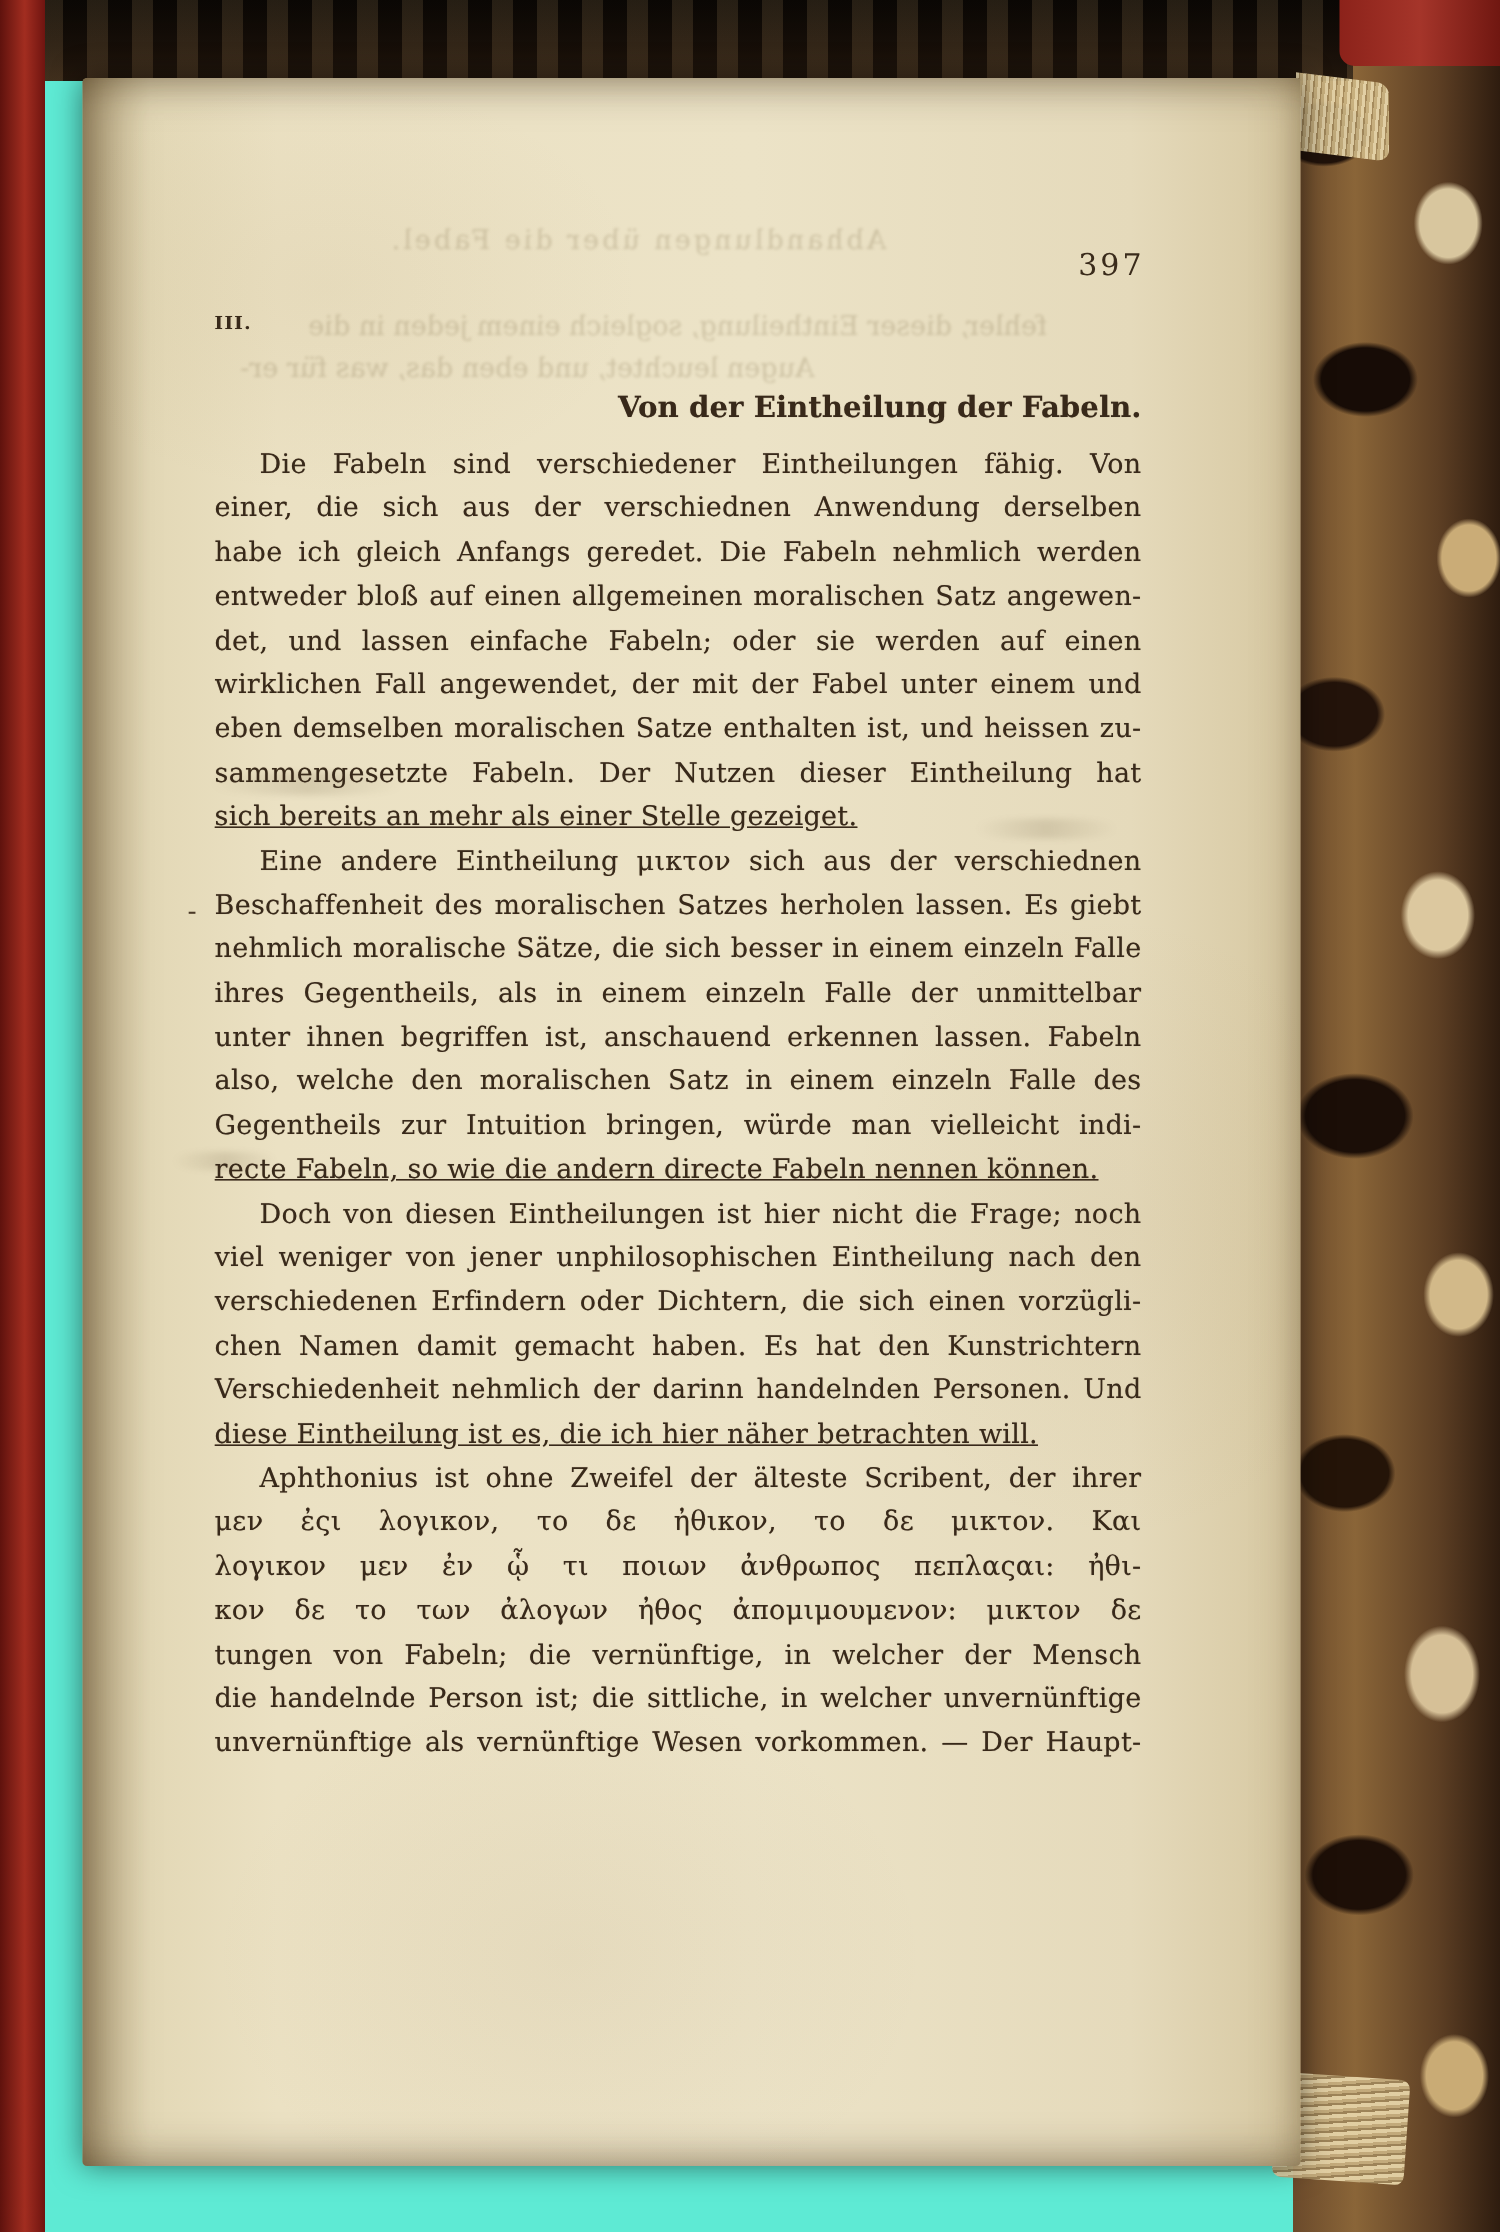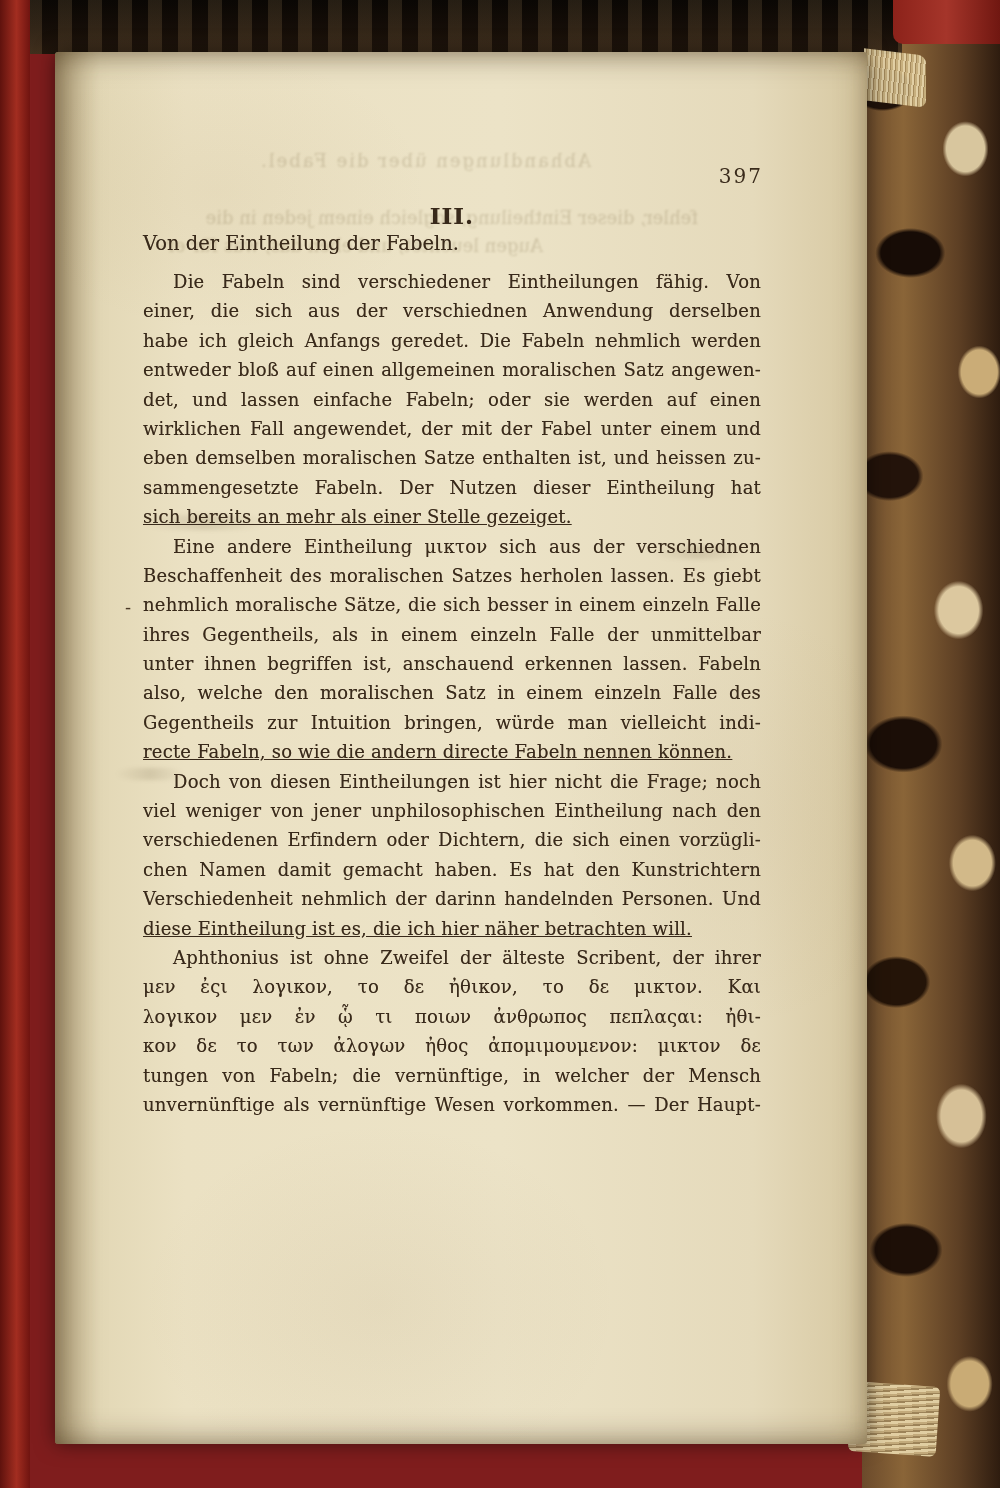--- a/index.html
+++ b/index.html
@@ -1,17 +1,17 @@
 <!DOCTYPE html>
 <html><head>
 <meta charset="utf-8">
 <style>
   html,body{margin:0;padding:0;background:#0e0a06;}
   .scan{position:relative;width:1000px;height:1488px;overflow:hidden;
-        background:#7f1d1d;font-family:"DejaVu Serif","Liberation Serif",serif;}
+        background:#5eead4;font-family:"DejaVu Serif","Liberation Serif",serif;}
 
   
   .marble{position:absolute;left:862px;top:0;width:138px;height:1488px;
     background-color:#4a311d;
     background-image:
       radial-gradient(60px 42px at 15% 6%, #20120a 0 46%, transparent 52%),
       radial-gradient(50px 60px at 75% 10%, #d8c69e 0 38%, transparent 46%),
       radial-gradient(70px 50px at 35% 17%, #170c06 0 42%, transparent 50%),
       radial-gradient(45px 55px at 85% 25%, #caac77 0 40%, transparent 48%),
       radial-gradient(65px 48px at 20% 32%, #23130a 0 44%, transparent 52%),
@@ -71,22 +71,22 @@
   .s1{left:85px;top:463px;width:130px;height:15px;}
   .s2{left:595px;top:494px;width:95px;height:13px;}
   .s3{left:60px;top:716px;width:70px;height:12px;}
 
   .pagenum{position:absolute;top:112px;right:104px;font-size:20px;
     letter-spacing:2px;color:#3a2b1b;z-index:2;}
   .margin-dash{position:absolute;left:70px;top:545px;font-size:18px;color:#4a3826;z-index:2;}
 
   .column{position:absolute;left:88px;top:150px;width:618px;z-index:2;
     color:#38291a;text-shadow:0 0 .5px rgba(60,40,20,.45);}
-  .h1{text-align:center;font-size:23px;height:27px;line-height:27px;letter-spacing:1px;font-weight:bold;}
-  .h2{text-align:left;font-size:19.5px;height:30px;line-height:30px;margin-bottom:8px;font-weight:normal;}
+  .h1{font-size:12px;height:27px;line-height:27px;letter-spacing:1px;font-weight:bold;}
+  .h2{text-align:right;font-size:19.5px;height:30px;line-height:30px;margin-bottom:8px;font-weight:bold;margin-top:28px;}
   .ln{font-size:18px;height:29.4px;line-height:29.4px;
       text-align:justify;text-align-last:justify;letter-spacing:.2px;overflow:hidden;}
   .ln.first{text-indent:30px;}
   .ln.endp{text-align-last:left;text-decoration:underline;}
 </style>
 </head>
 <body>
 
 <div class="scan">
   <div class="marble"></div>
@@ -143,17 +143,18 @@
         <div class="ln">Verschiedenheit nehmlich der darinn handelnden Personen. Und</div>
         <div class="ln endp">diese Eintheilung ist es, die ich hier näher betrachten will.</div>
       </div>
 
       <div class="para">
         <div class="ln first">Aphthonius ist ohne Zweifel der älteste Scribent, der ihrer</div>
         <div class="ln">μεν ἐςι λογικον, το δε ἠθικον, το δε μικτον. Και</div>
         <div class="ln">λογικον μεν ἐν ᾧ τι ποιων ἀνθρωπος πεπλαςαι: ἠθι-</div>
         <div class="ln">κον δε το των ἀλογων ἠθος ἀπομιμουμενον: μικτον δε</div>
         <div class="ln">tungen von Fabeln; die vernünftige, in welcher der Mensch</div>
+        <div class="ln">die handelnde Person ist; die sittliche, in welcher unvernünftige</div>
         <div class="ln">unvernünftige als vernünftige Wesen vorkommen. — Der Haupt-</div>
       </div>
     </div>
   </div>
 </div>
 
 </body></html>

